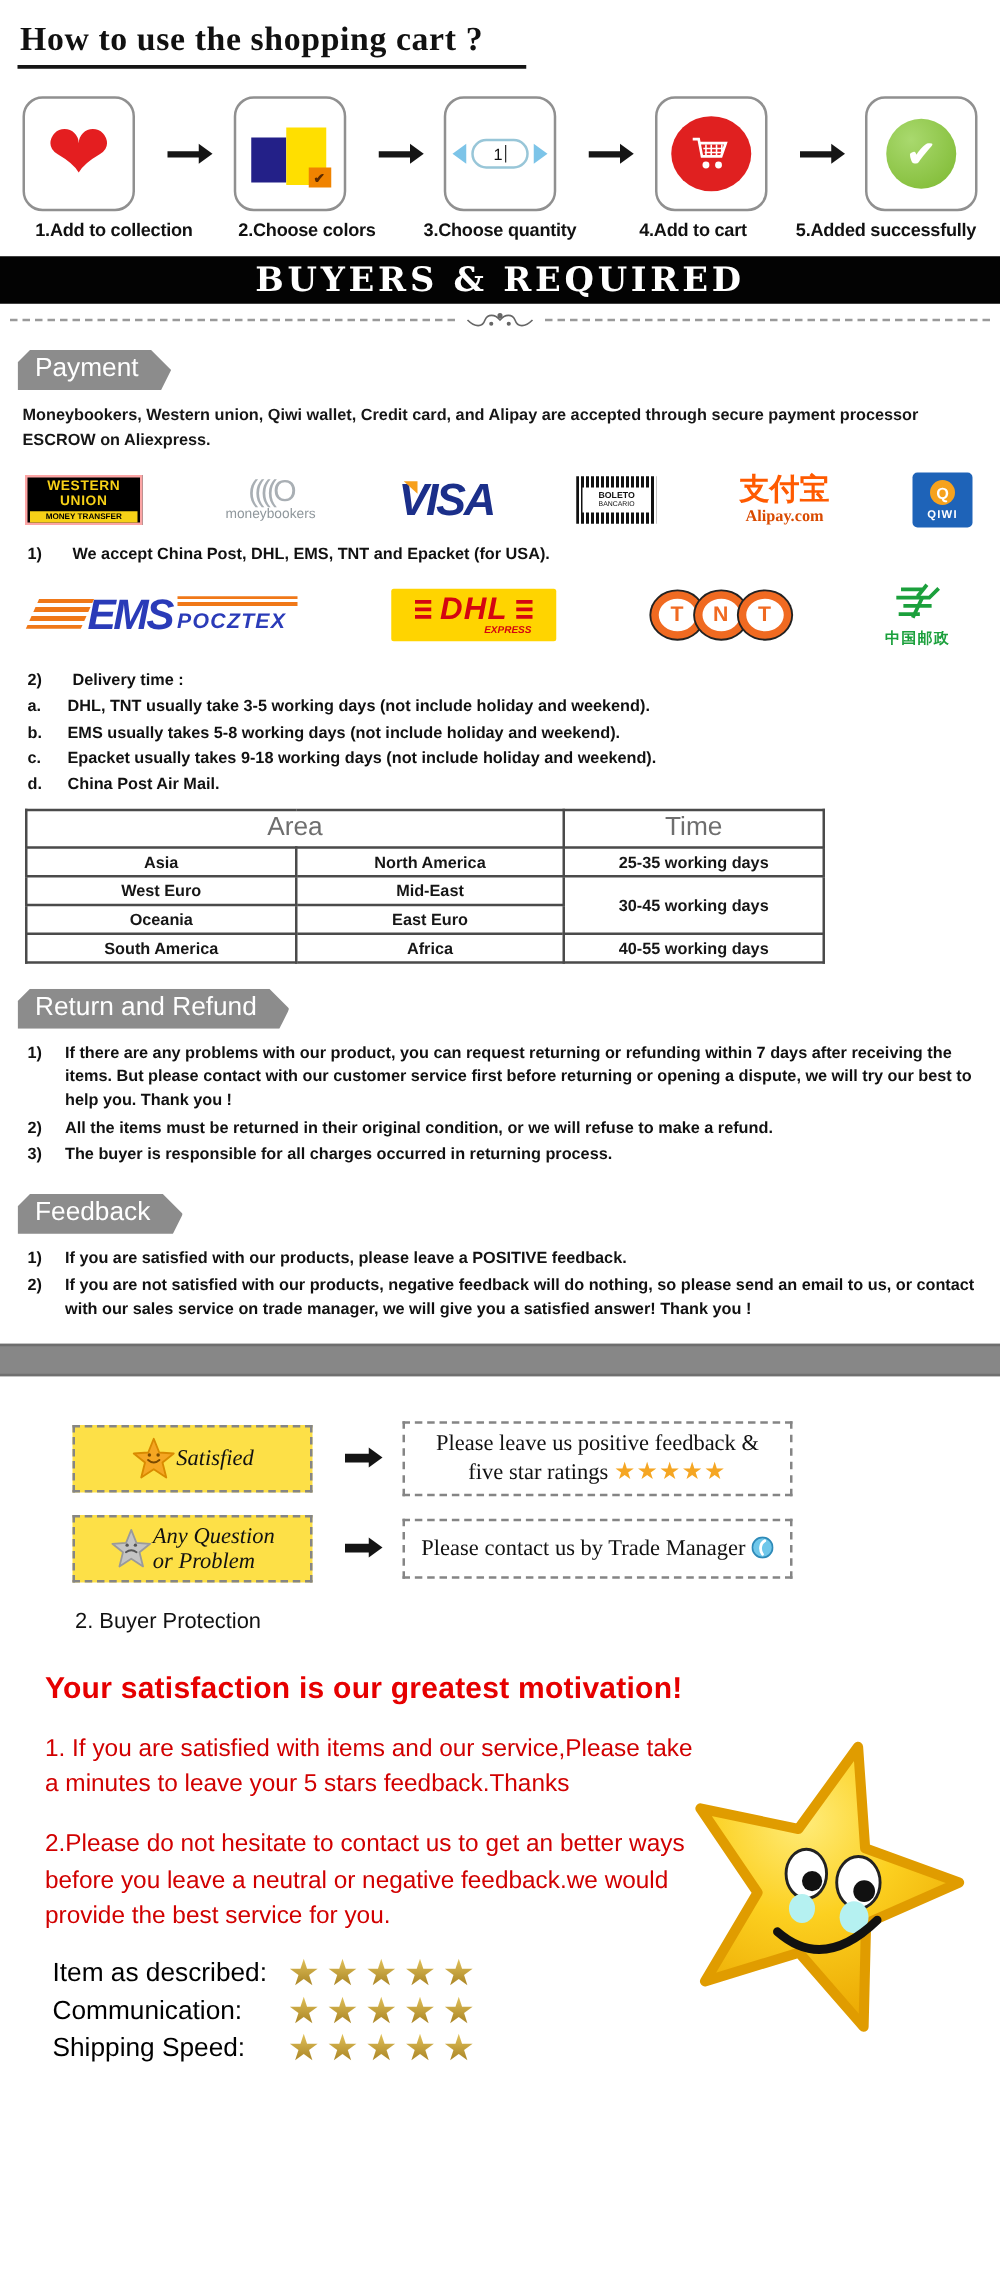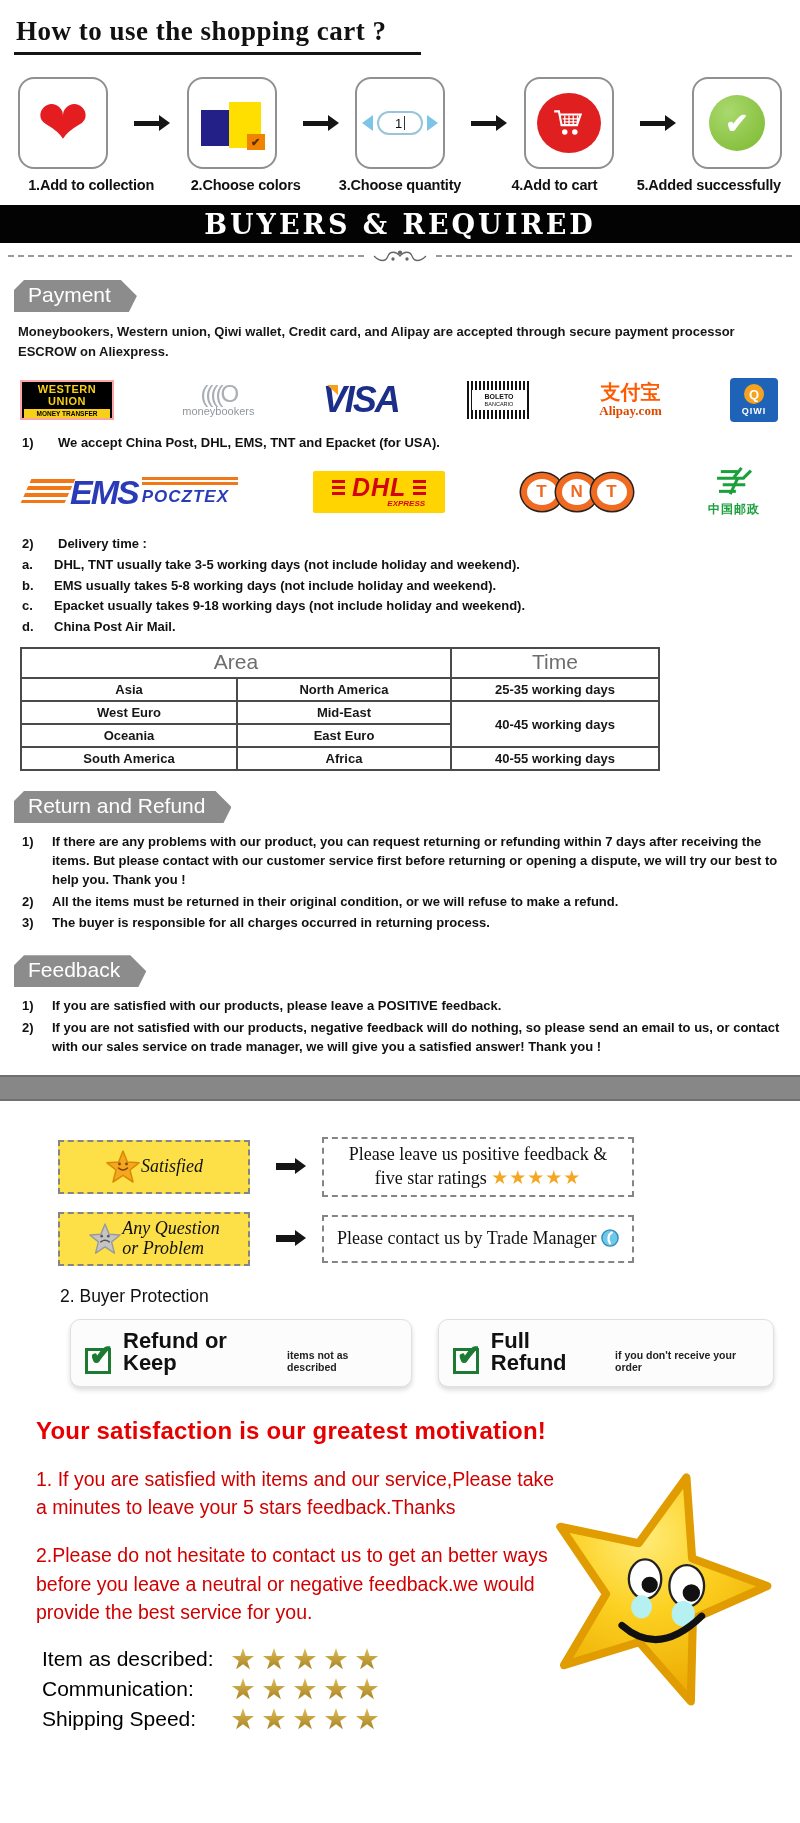--- a/index.html
+++ b/index.html
@@ -60,21 +60,21 @@
   .mb-arcs { font-size:24px; color:#a9afb4; letter-spacing:-3px; line-height:0.9; }
   .mb-label { font-size:11px; color:#8f979c; }
   .visa { position:relative; font-style:italic; font-weight:bold; font-size:36px; color:#1b2f8a; letter-spacing:-2px; line-height:1; }
   .visa::before { content:""; position:absolute; left:4px; top:3px; width:0; height:0;
                   border-left:11px solid transparent; border-top:10px solid #f7a01b; }
   .boleto { position:relative; width:64px; height:38px; background:repeating-linear-gradient(90deg,#111 0 2px,#fff 2px 4px); }
   .boleto-label { position:absolute; left:5px; right:5px; top:9px; bottom:9px; background:#fff; display:flex;
                   flex-direction:column; align-items:center; justify-content:center; line-height:1.1; }
   .boleto-label b { font-size:7px; } .boleto-label i { font-size:5.5px; font-style:normal; }
   .alipay { text-align:center; }
-  .alipay-cn { font-size:20px; font-weight:bold; color:#ff5a00; line-height:1.05; }
+  .alipay-cn { font-size:24px; font-weight:bold; color:#ff5a00; line-height:1.05; }
   .alipay-en { font-size:13px; font-weight:bold; color:#d94a00; font-family:"Liberation Serif", serif; }
   .qiwi { width:48px; height:44px; background:#1e63b8; border-radius:4px; display:flex; flex-direction:column;
           align-items:center; justify-content:center; }
   .qiwi-q { width:20px; height:20px; border-radius:50%; background:#f6a21e; color:#fff; font-size:13px; font-weight:bold;
             display:flex; align-items:center; justify-content:center; }
   .qiwi-label { color:#fff; font-size:9px; font-weight:bold; letter-spacing:1px; margin-top:2px; }
 
   
   .ship-logos { display:flex; align-items:center; justify-content:space-between; margin:12px 40px 0 26px; height:54px; }
   .ems { position:relative; display:flex; align-items:flex-end; }
@@ -310,21 +310,21 @@
         <th style="width:208px;">Time</th>
       </tr>
       <tr>
         <td style="width:216px;">Asia</td>
         <td>North America</td>
         <td>25-35 working days</td>
       </tr>
       <tr>
         <td>West Euro</td>
         <td>Mid-East</td>
-        <td rowspan="2">40-45 working days</td>
+        <td rowspan="2">30-45 working days</td>
       </tr>
       <tr>
         <td>Oceania</td>
         <td>East Euro</td>
       </tr>
       <tr>
         <td>South America</td>
         <td>Africa</td>
         <td>40-55 working days</td>
       </tr>
@@ -406,32 +406,20 @@
         <span>Please contact us by Trade Manager</span>
         <svg width="18" height="18" viewBox="0 0 20 20" style="vertical-align:-3px;">
           <circle cx="10" cy="10" r="9" fill="#6fc7ea" stroke="#2e8ab8" stroke-width="1.5"></circle>
           <path d="M12 4 C8 6 7 12 10 16" stroke="#fff" stroke-width="2.5" fill="none" stroke-linecap="round"></path>
         </svg>
       </div>
     </div>
 
     <div class="buyer-protection">2. Buyer Protection</div>
 
-    <div class="protect-cards">
-      <div class="pcard">
-        <span class="pcheck"></span>
-        <span class="pcard-title">Refund or Keep</span>
-        <span class="pcard-sub">items not as described</span>
-      </div>
-      <div class="pcard">
-        <span class="pcheck"></span>
-        <span class="pcard-title">Full Refund</span>
-        <span class="pcard-sub">if you don't receive your order</span>
-      </div>
-    </div>
   </div>
 
   <div class="motivation">
     <div class="mot-heading">Your satisfaction is our greatest motivation!</div>
     <p class="mot-p">1. If you are satisfied with items and our service,Please take a minutes to leave your 5 stars feedback.Thanks</p>
     <p class="mot-p">2.Please do not hesitate to contact us to get an better ways before you leave a neutral or negative feedback.we would provide the best service for you.</p>
 
     <svg class="star-mascot" viewBox="0 0 220 235">
       <defs>
         <radialGradient id="starGrad" cx="38%" cy="32%" r="80%">

